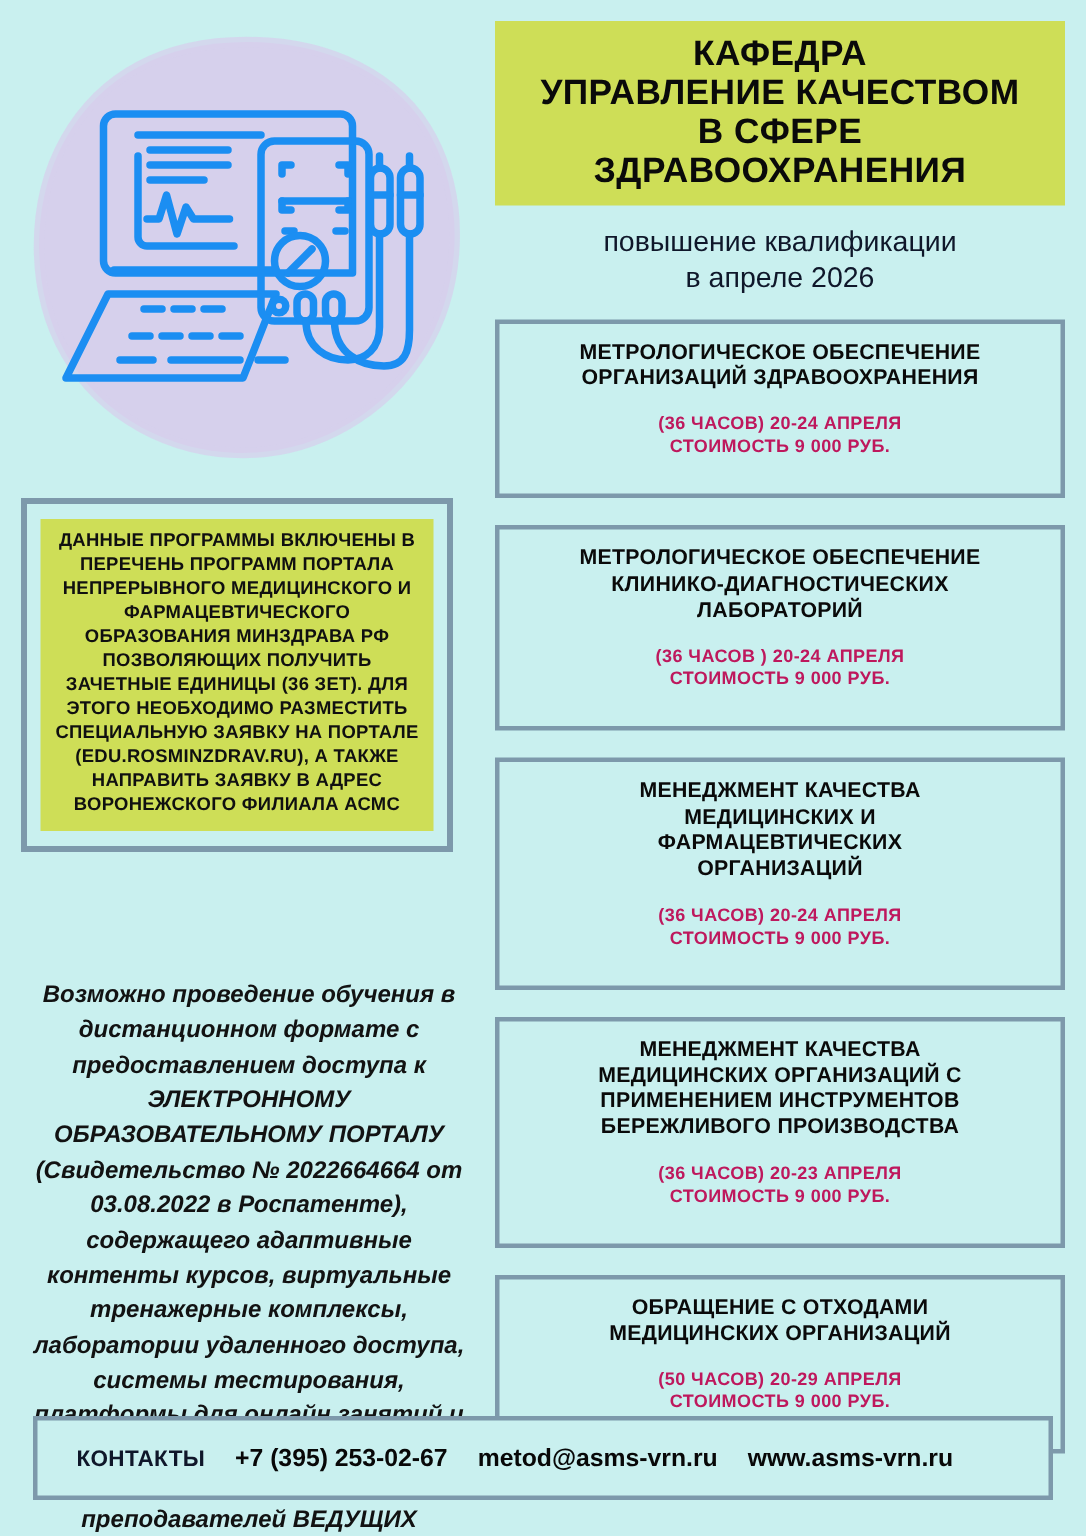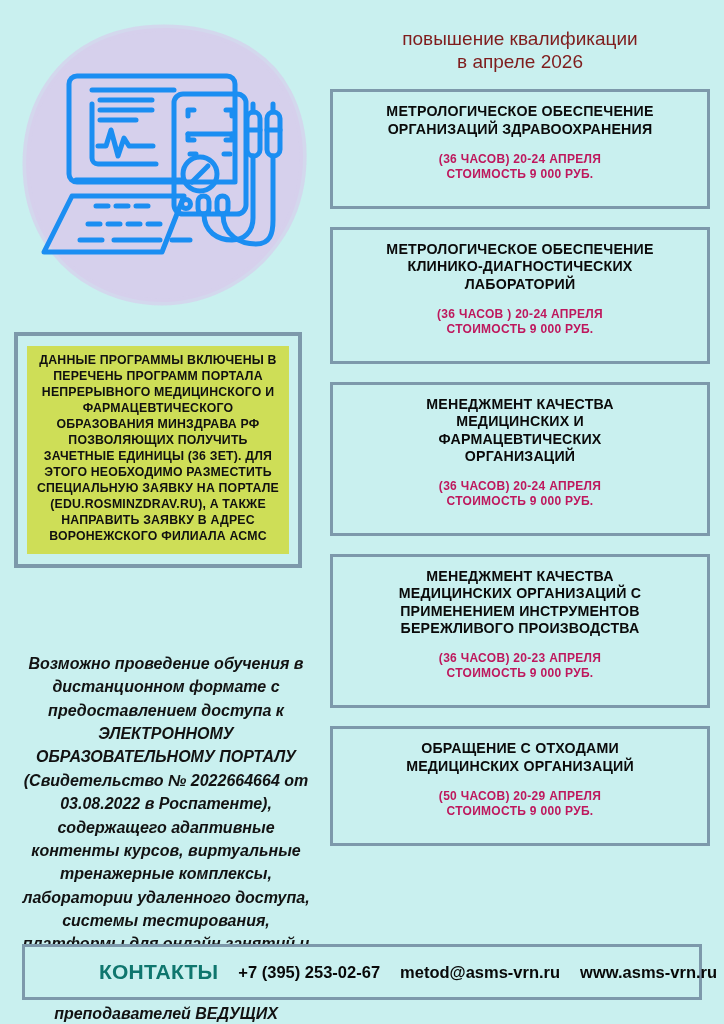--- a/index.html
+++ b/index.html
@@ -104,21 +104,21 @@
     letter-spacing: 0.3px;
     color: #0a0a0a;
     text-transform: uppercase;
   }
   .subtitle {
     margin: 13px 0 0 0;
     text-align: center;
     font-size: 19px;
     line-height: 1.22;
     font-weight: 400;
-    color: #7f1d1d;
+    color: #0f172a;
   }
 
   .cards {
     margin-top: 16px;
   }
   .course-card {
     box-sizing: border-box;
     border: 3px solid #7d99ab;
     background: #c9f0ef;
     padding: 11px 8px 24px 8px;
@@ -152,26 +152,25 @@
     width: 680px;
     box-sizing: border-box;
     border: 3px solid #7d99ab;
     background: #c9f0ef;
     height: 56px;
     display: flex;
     align-items: center;
     padding-left: 26px;
   }
   .contacts .c-label {
-    font-size: 21px;
+    font-size: 15px;
     font-weight: 900;
     letter-spacing: 0.2px;
-    color: #0f766e;
-    text-transform: uppercase;
-    margin-left: 48px;
+    color: #0f172a;
+    text-transform: uppercase;
   }
   .contacts .c-item {
     font-size: 16.5px;
     font-weight: 700;
     color: #080808;
     margin-left: 20px;
     white-space: nowrap;
   }
 </style>
 </head>
@@ -241,20 +240,26 @@
       </div>
     </div>
 
     <div class="italic-note">
       <p>Возможно проведение обучения в дистанционном формате с предоставлением доступа к ЭЛЕКТРОННОМУ ОБРАЗОВАТЕЛЬНОМУ ПОРТАЛУ (Свидетельство № 2022664664 от 03.08.2022 в Роспатенте), содержащего адаптивные контенты курсов, виртуальные тренажерные комплексы, лаборатории удаленного доступа, системы тестирования, платформы для онлайн занятий и индивидуальных консультаций с привлечением в качестве преподавателей ВЕДУЩИХ СПЕЦИАЛИСТОВ – ПРАКТИКОВ</p>
     </div>
   </div>
 
   <div class="right-col">
 
+    <div class="title-band">
+      <h1 style="white-space: pre-line;">КАФЕДРА
+УПРАВЛЕНИЕ КАЧЕСТВОМ
+В СФЕРЕ
+ЗДРАВООХРАНЕНИЯ</h1>
+    </div>
 
     <p class="subtitle" style="white-space: pre-line;">повышение квалификации
 в апреле 2026</p>
 
     <div class="cards">
 
       <div class="course-card">
         <p class="c-name" style="white-space: pre-line;">МЕТРОЛОГИЧЕСКОЕ ОБЕСПЕЧЕНИЕ
 ОРГАНИЗАЦИЙ ЗДРАВООХРАНЕНИЯ</p>
         <p class="c-meta" style="white-space: pre-line;">(36 ЧАСОВ)  20-24 АПРЕЛЯ

